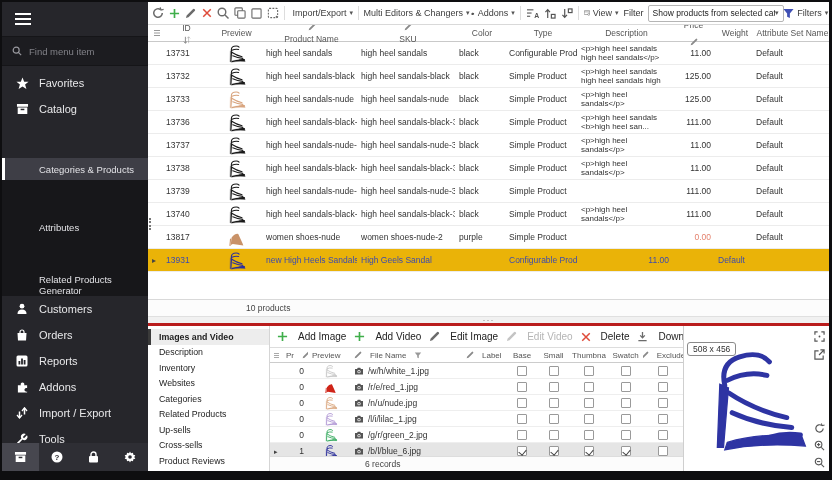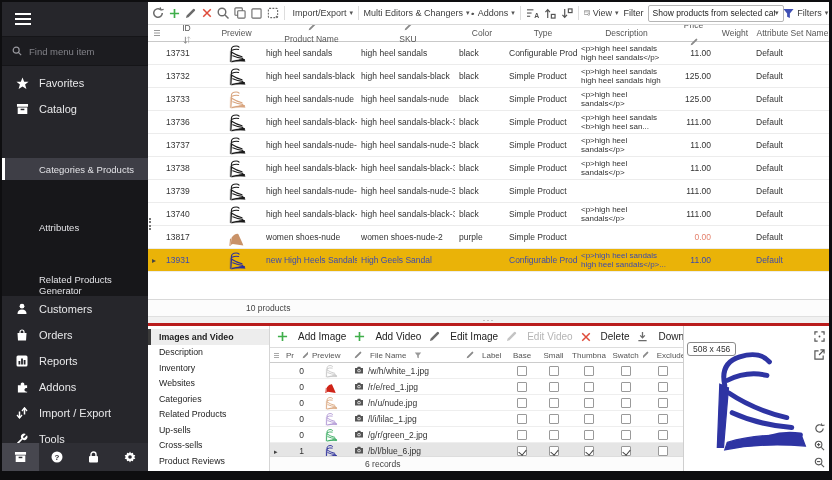--- a/index.html
+++ b/index.html
@@ -66,21 +66,21 @@
   .bsep { width:1px; height:14px; background:#ddd; }
 
   .igrid-head,.irow { display:grid; grid-template-columns:12px 26px 42px 112px 45px 30px 33px 38px 35px 1fr; align-items:center; }
   .igrid-head { height:15px; border-bottom:1px solid #ccc; font-size:8px; color:#555; flex-shrink:0;}
   .igrid-head .cell{ display:flex; align-items:center; gap:8px;}
   .igrid-head .cc { justify-content:center; padding-left:0;}
   .irow { height:16px; border-bottom:1px solid #eee; font-size:8.5px; color:#333; cursor:pointer;}
   .irow.sel { background:#e5e5e5; }
   .irow.sel .gut::after { content:"\25B8"; font-size:7px; color:#444; }
   .cell.num { text-align:right; padding-right:4px; }
-  .cell.fname { display:flex; align-items:flex-start; gap:4px; }
+  .cell.fname { display:flex; align-items:center; gap:4px; }
   .cell.cbx { display:flex; justify-content:center; padding-left:0;}
   .checkbox { width:10px; height:10px; border:1px solid #9a9a9a; border-radius:1px; background:#fff; position:relative;}
   .checkbox.on::after { content:""; position:absolute; left:2px; top:1px; width:4px; height:6px; border:solid #444; border-width:0 1.5px 1.5px 0; transform:rotate(40deg); }
   .istatus { height:15px; border-top:1px solid #ddd; font-size:8.5px; color:#444; display:flex; align-items:center; padding-left:95px; flex-shrink:0; background:#fcfcfc;}
 
   .imgpanel { width:146px; border-left:1px solid #cfcfcf; background:#fff; position:relative; flex-shrink:0; display:flex; align-items:center; justify-content:center;}
   .dim-badge { position:absolute; top:16px; left:3px; border:1px solid #8a8a8a; border-radius:3px; padding:1px 5px; font-size:8.5px; color:#333; background:#fff; z-index:2;}
   .ipbtn { position:absolute; right:3px; width:14px; height:14px; display:flex; align-items:center; justify-content:center; cursor:pointer; z-index:2;}
   svg { display:block; }
 </style>
@@ -650,21 +650,20 @@
                 <path d="M27 40 Q48 54 74 60"></path>
                 <path d="M30 56 Q52 66 78 68"></path>
                 <path d="M60 76 Q72 72 85 74"></path>
                 <path d="M26 80 Q52 72 86 75 L89 83 Q54 80 24 86 Z" fill="#2c2f9c" stroke-width="1"></path>
               </svg>
             </div>
             <div class="cell">new High Heels Sandals</div>
             <div class="cell">High Geels Sandal</div>
             <div class="cell"></div>
             <div class="cell">Configurable Product</div>
-            <div class="cell desc">&lt;p&gt;high heel sandals high heel sandals&lt;/p&gt;...</div>
             <div class="cell price">11.00</div>
             <div class="cell"></div>
             <div class="cell">Default</div>
           </div>
         </div>
       <div class="grip">
           <i></i>
           <i></i>
           <i></i>
           <i></i>

